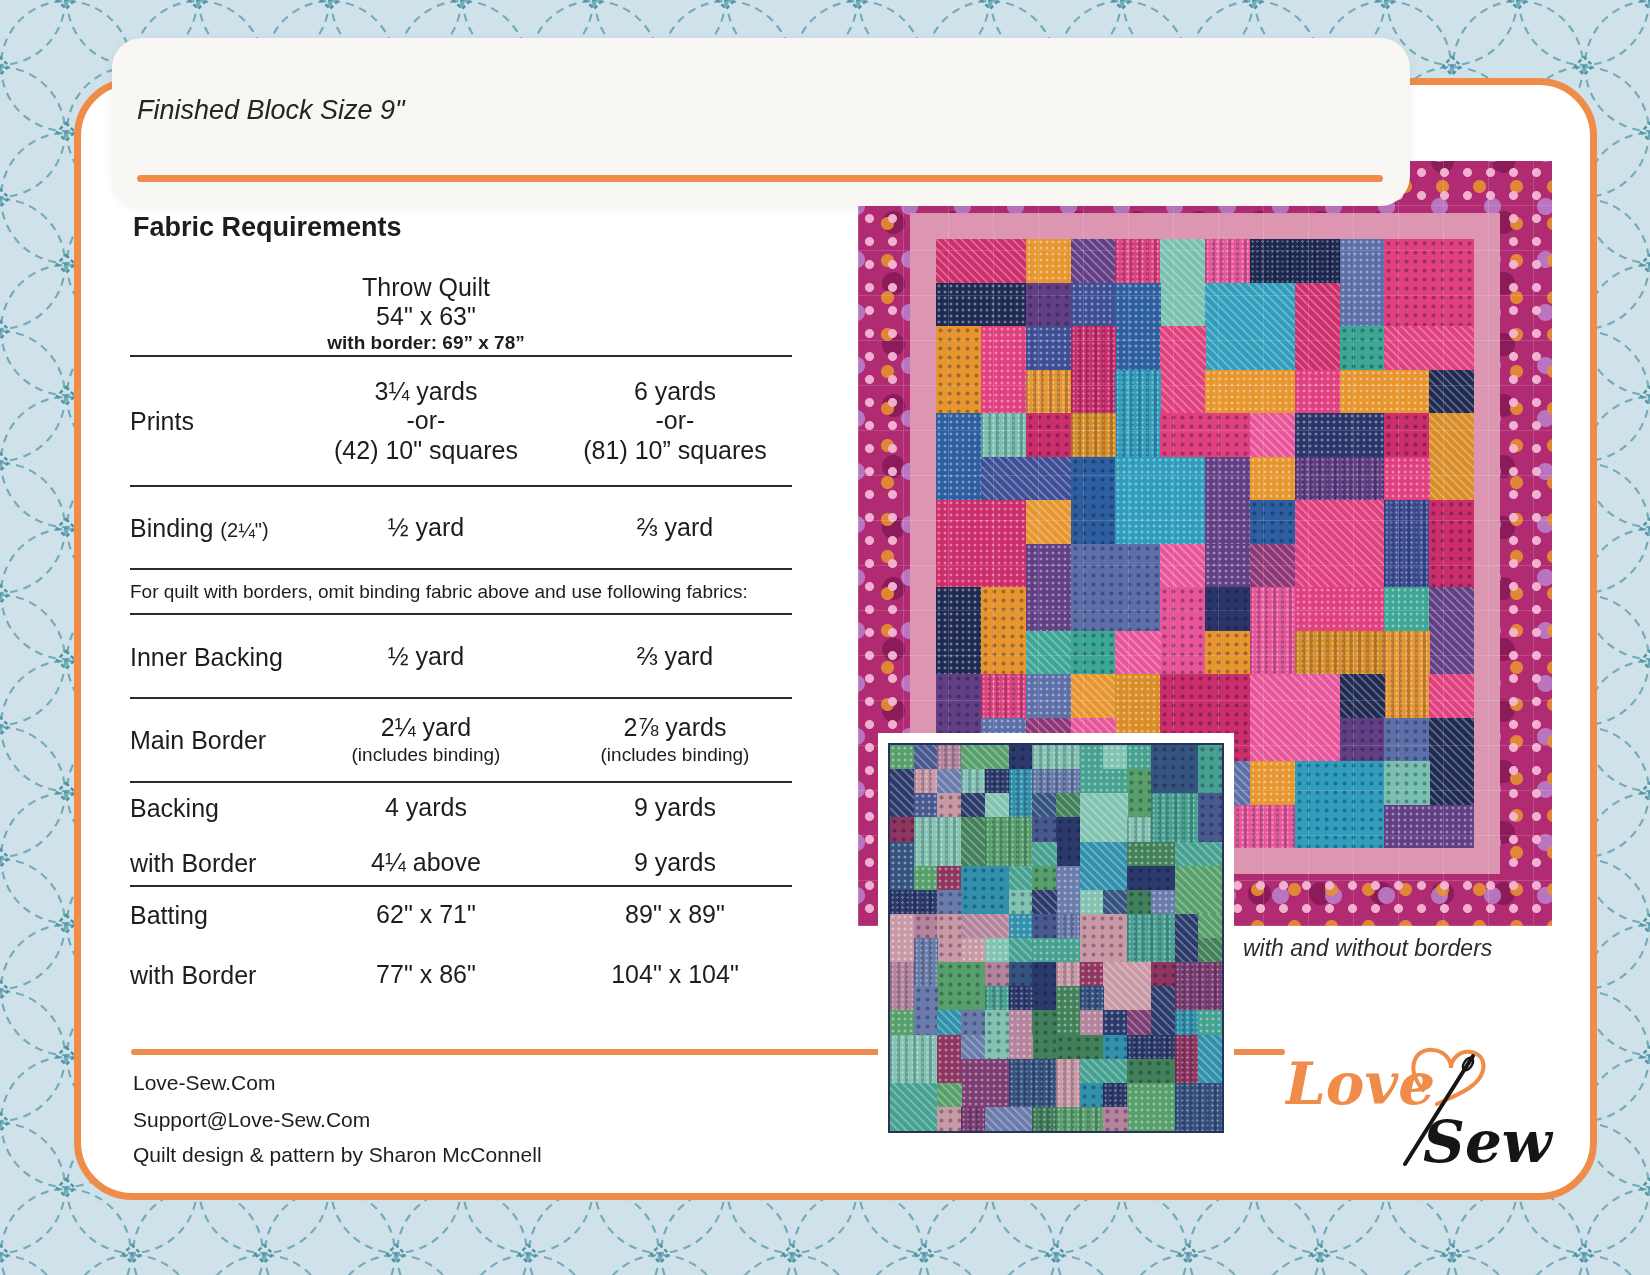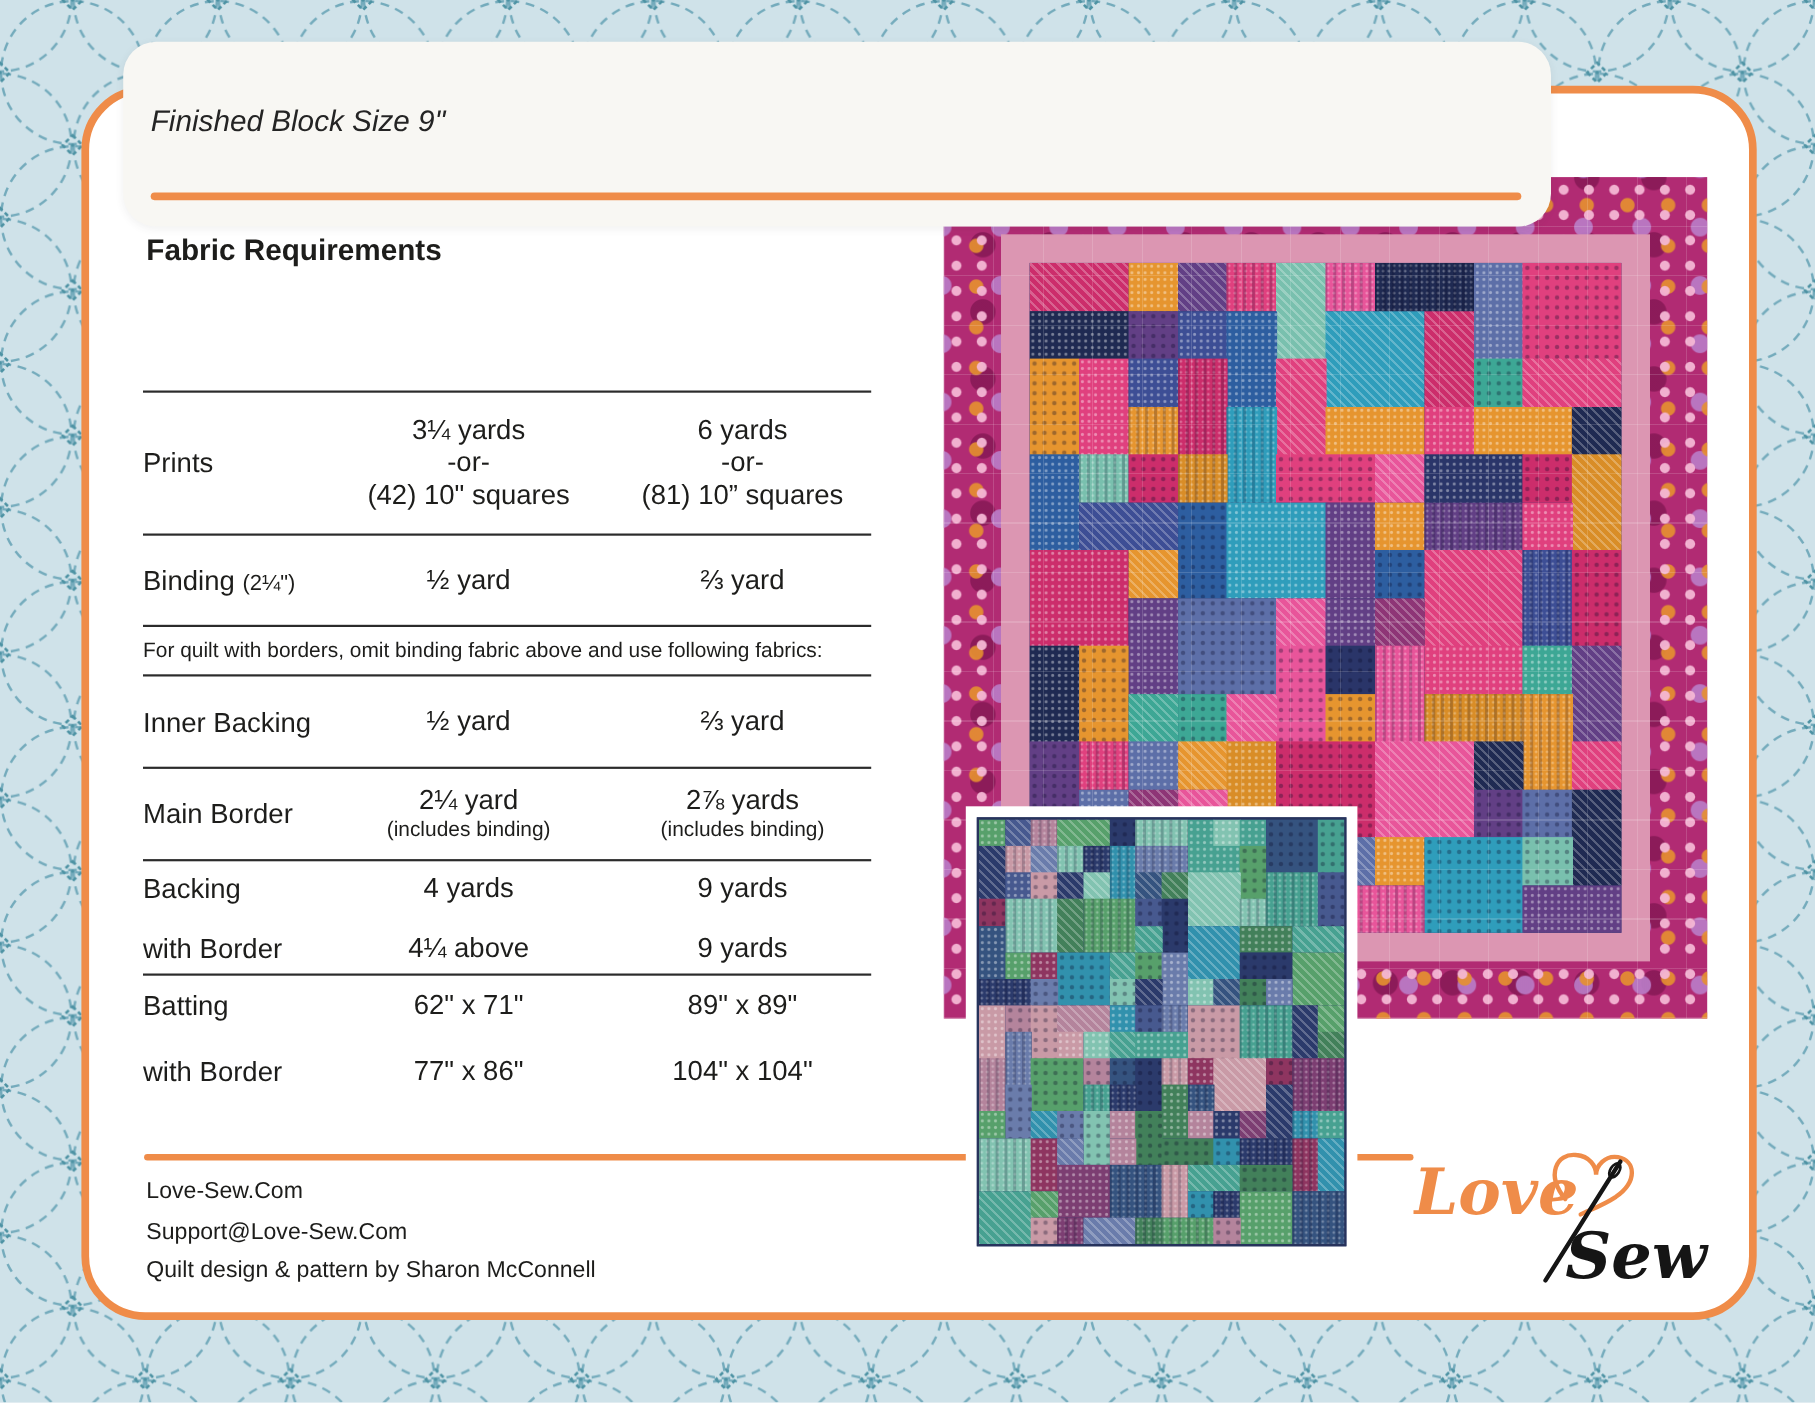--- a/index.html
+++ b/index.html
@@ -237,20 +237,25 @@
   <div class="hdr-lines">
     <div>Finished Block Size 9"</div>
   </div>
   <div class="header-underline"></div>
 </div>
 
 <div class="section-title">Fabric Requirements</div>
 
 <div class="trow row-header">
   <div class="c0"></div>
+  <div class="c1">
+    <div>Throw Quilt</div>
+    <div>54" x 63"</div>
+    <div class="subb">with border: 69” x 78”</div>
+  </div>
 </div>
 <div class="rule rule-1"></div>
 
 <div class="trow row-prints">
   <div class="c0">Prints</div>
   <div class="c1">
     <div>3¼ yards</div>
     <div>-or-</div>
     <div>(42) 10" squares</div>
   </div>
@@ -443,20 +448,21 @@
       <div class="patch tx1" style="left: 47.4px; top: 361.9px; width: 24.3px; height: 24.7px; background-color: rgb(201, 154, 166);"></div>
       <div class="patch tx3" style="left: 71.1px; top: 361.9px; width: 24.3px; height: 24.7px; background-color: rgb(124, 62, 114);"></div>
       <div class="patch tx2" style="left: 94.9px; top: 361.9px; width: 48px; height: 24.7px; background-color: rgb(106, 124, 171);"></div>
       <div class="patch tx3" style="left: 142.3px; top: 361.9px; width: 24.3px; height: 24.7px; background-color: rgb(66, 128, 90);"></div>
       <div class="patch tx3" style="left: 166px; top: 361.9px; width: 48px; height: 24.7px; background-color: rgb(87, 160, 107);"></div>
       <div class="patch tx1" style="left: 213.4px; top: 361.9px; width: 24.3px; height: 24.7px; background-color: rgb(180, 132, 156);"></div>
     </div>
 </div>
 
 <div class="quilt-caption">
+  <div>with and without borders</div>
 </div>
 
 <div class="footer-divider"></div>
 <div class="footer-line f1">Love-Sew.Com</div>
 <div class="footer-line f2">Support@Love-Sew.Com</div>
 <div class="footer-line f3">Quilt design &amp; pattern by Sharon McConnell</div>
 
 <svg class="brand-logo" viewBox="0 0 280 150" xmlns="http://www.w3.org/2000/svg">
   <path d="M138,68 C120,46 130,26 148,28 C160,29 166,38 166,46 C166,38 174,28 186,30 C202,33 204,52 184,66 C172,74 160,78 152,82" fill="none" stroke="#ef8c49" stroke-width="4" stroke-linecap="round"></path>
   <path d="M188,34 L120,142" fill="none" stroke="#151515" stroke-width="4" stroke-linecap="round"></path>

